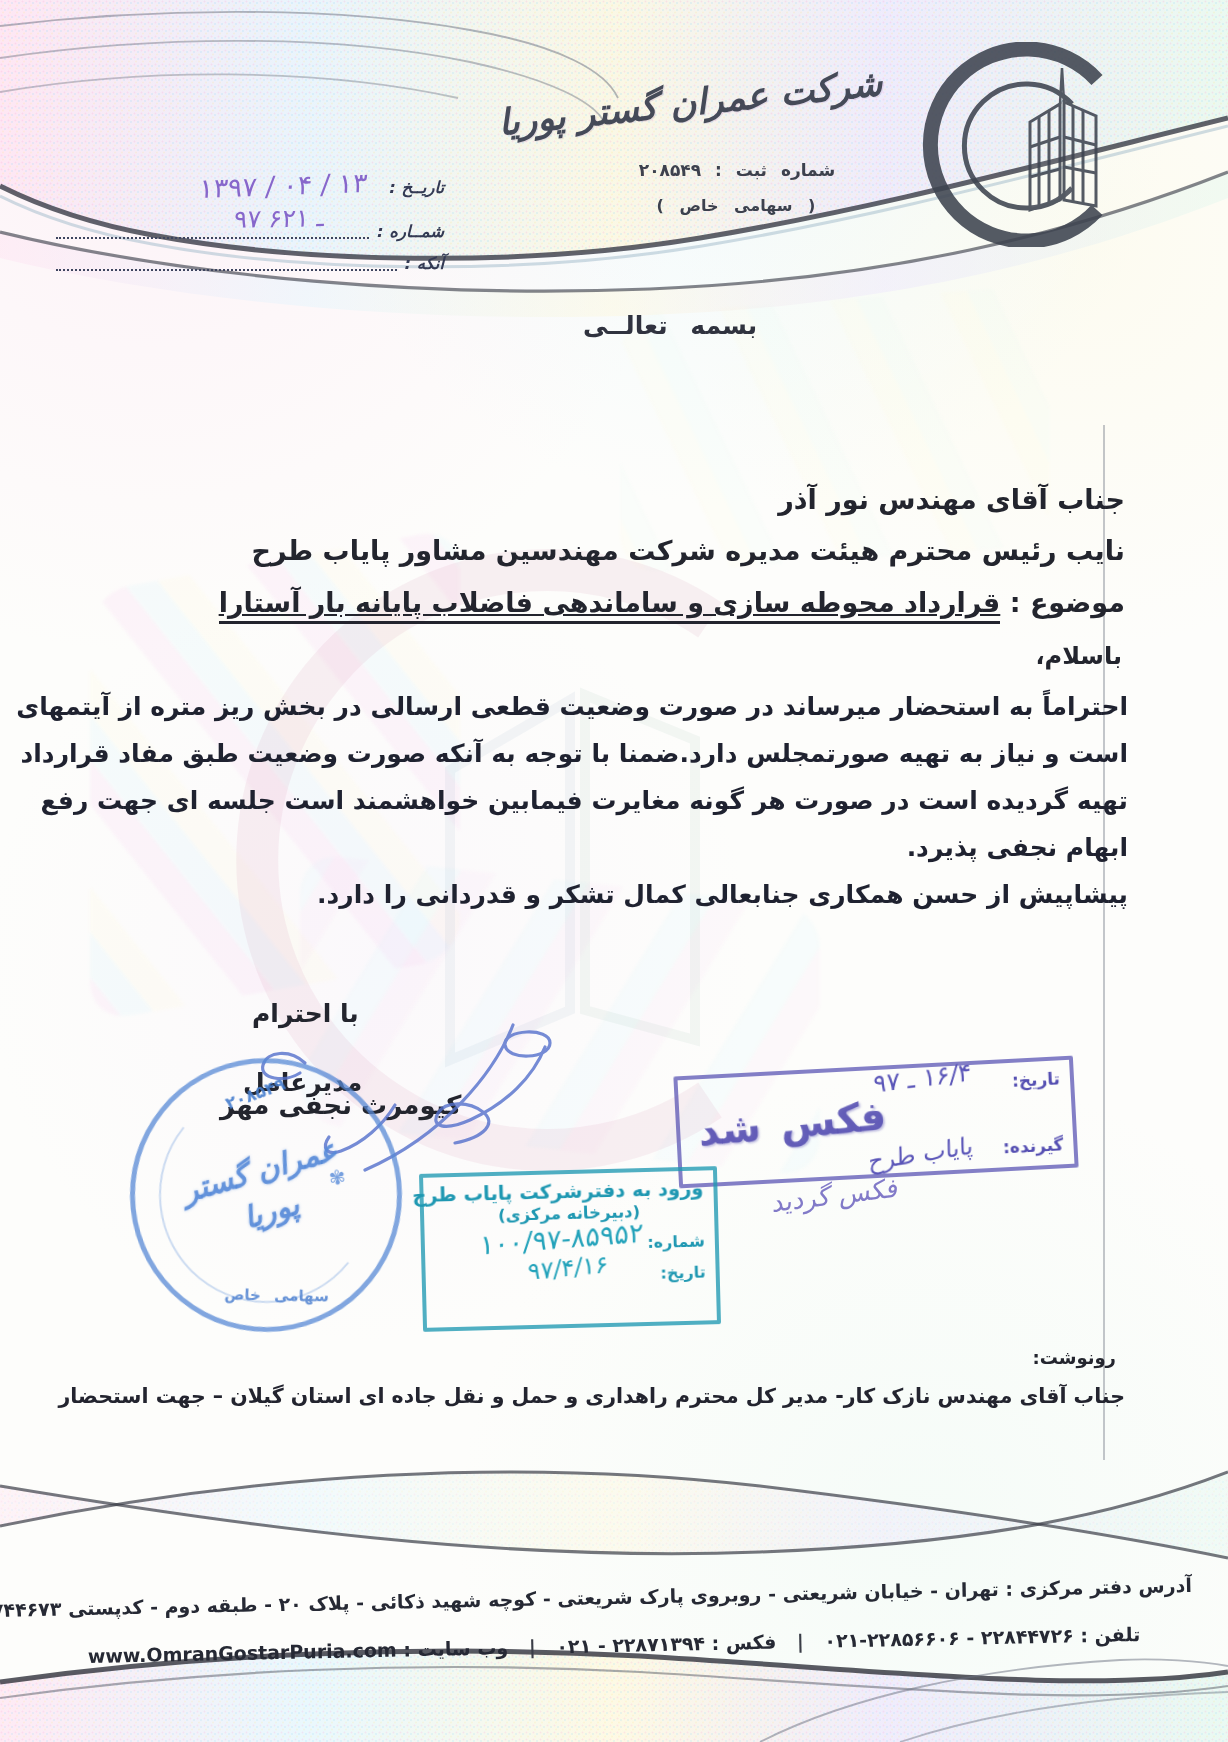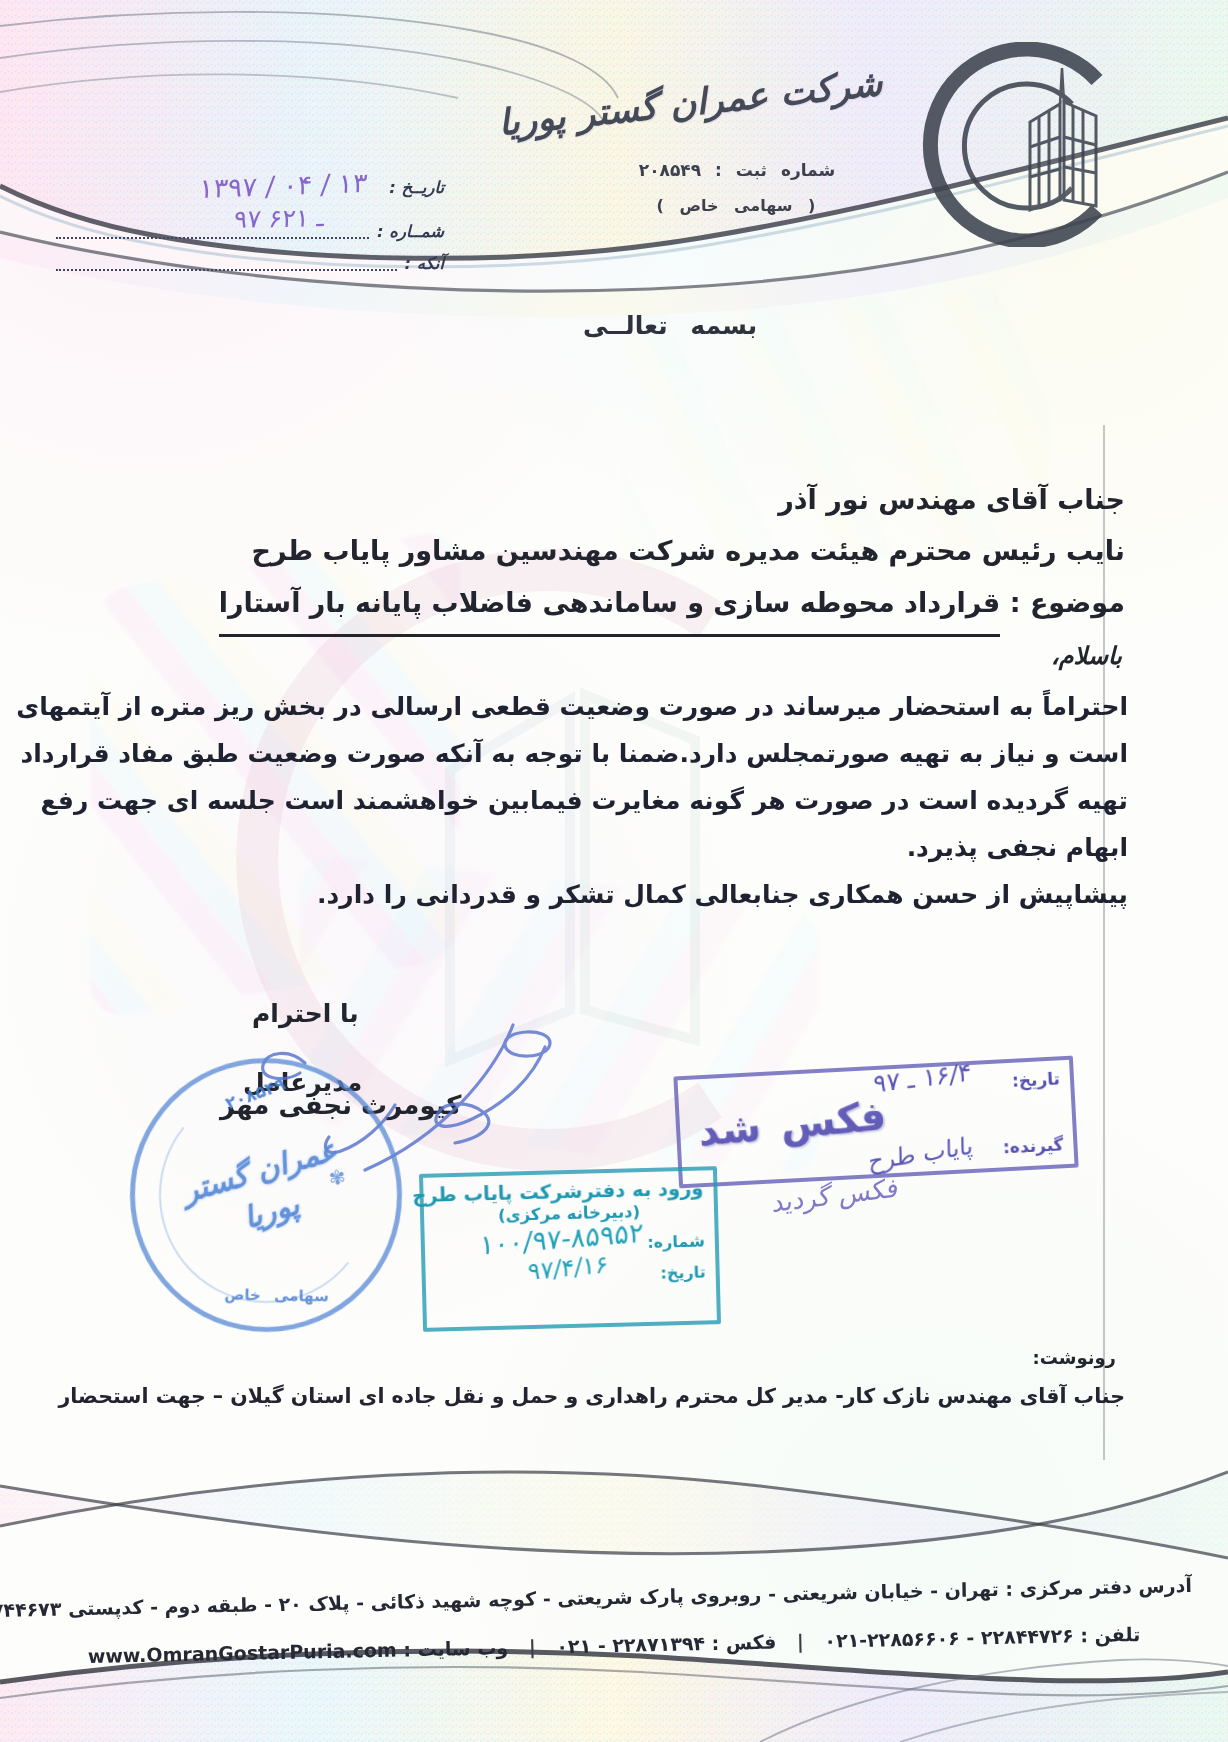--- a/index.html
+++ b/index.html
@@ -43,22 +43,22 @@
   .hw-date{font-size:27px;margin-right:22px;margin-top:-8px;transform:rotate(-2deg) skewX(-6deg);white-space:nowrap;}
   .hw-num{position:absolute;right:45px;top:-18px;font-size:25px;transform:rotate(-1deg) skewX(-6deg);white-space:nowrap;}
 
   .besmeleh{left:552px;top:311px;width:236px;text-align:center;
     font-size:25px;font-weight:700;color:#30333f;word-spacing:14px;white-space:nowrap;}
 
   
   .addr1{right:103px;top:484px;font-size:27px;font-weight:700;white-space:nowrap;}
   .addr2{right:103px;top:535px;font-size:27px;font-weight:700;white-space:nowrap;}
   .subject{right:103px;top:587px;font-size:27px;font-weight:700;white-space:nowrap;}
-  .subject .u{border-bottom:3px solid #23242e;padding-bottom:16px;}
-  .salutation{right:106px;top:642px;font-size:24px;font-weight:700;font-style:italic;}
+  .subject .u{border-bottom:3px solid #23242e;padding-bottom:3px;text-decoration:underline;}
+  .salutation{right:106px;top:642px;font-size:24px;font-weight:700;}
   .body-block{right:100px;left:90px;top:683px;font-size:25px;font-weight:700;
     line-height:47px;text-align:right;color:#1f2230;}
   .body-block .bl{white-space:nowrap;}
 
   .closing{left:252px;top:999px;font-size:25px;font-weight:700;}
   .signer-title{left:243px;top:1068px;font-size:25px;font-weight:700;}
   .signer-name{left:220px;top:1090px;font-size:26px;font-weight:700;white-space:nowrap;}
 
   
   .seal{left:130px;top:1058px;width:262px;height:264px;border-radius:50%;

